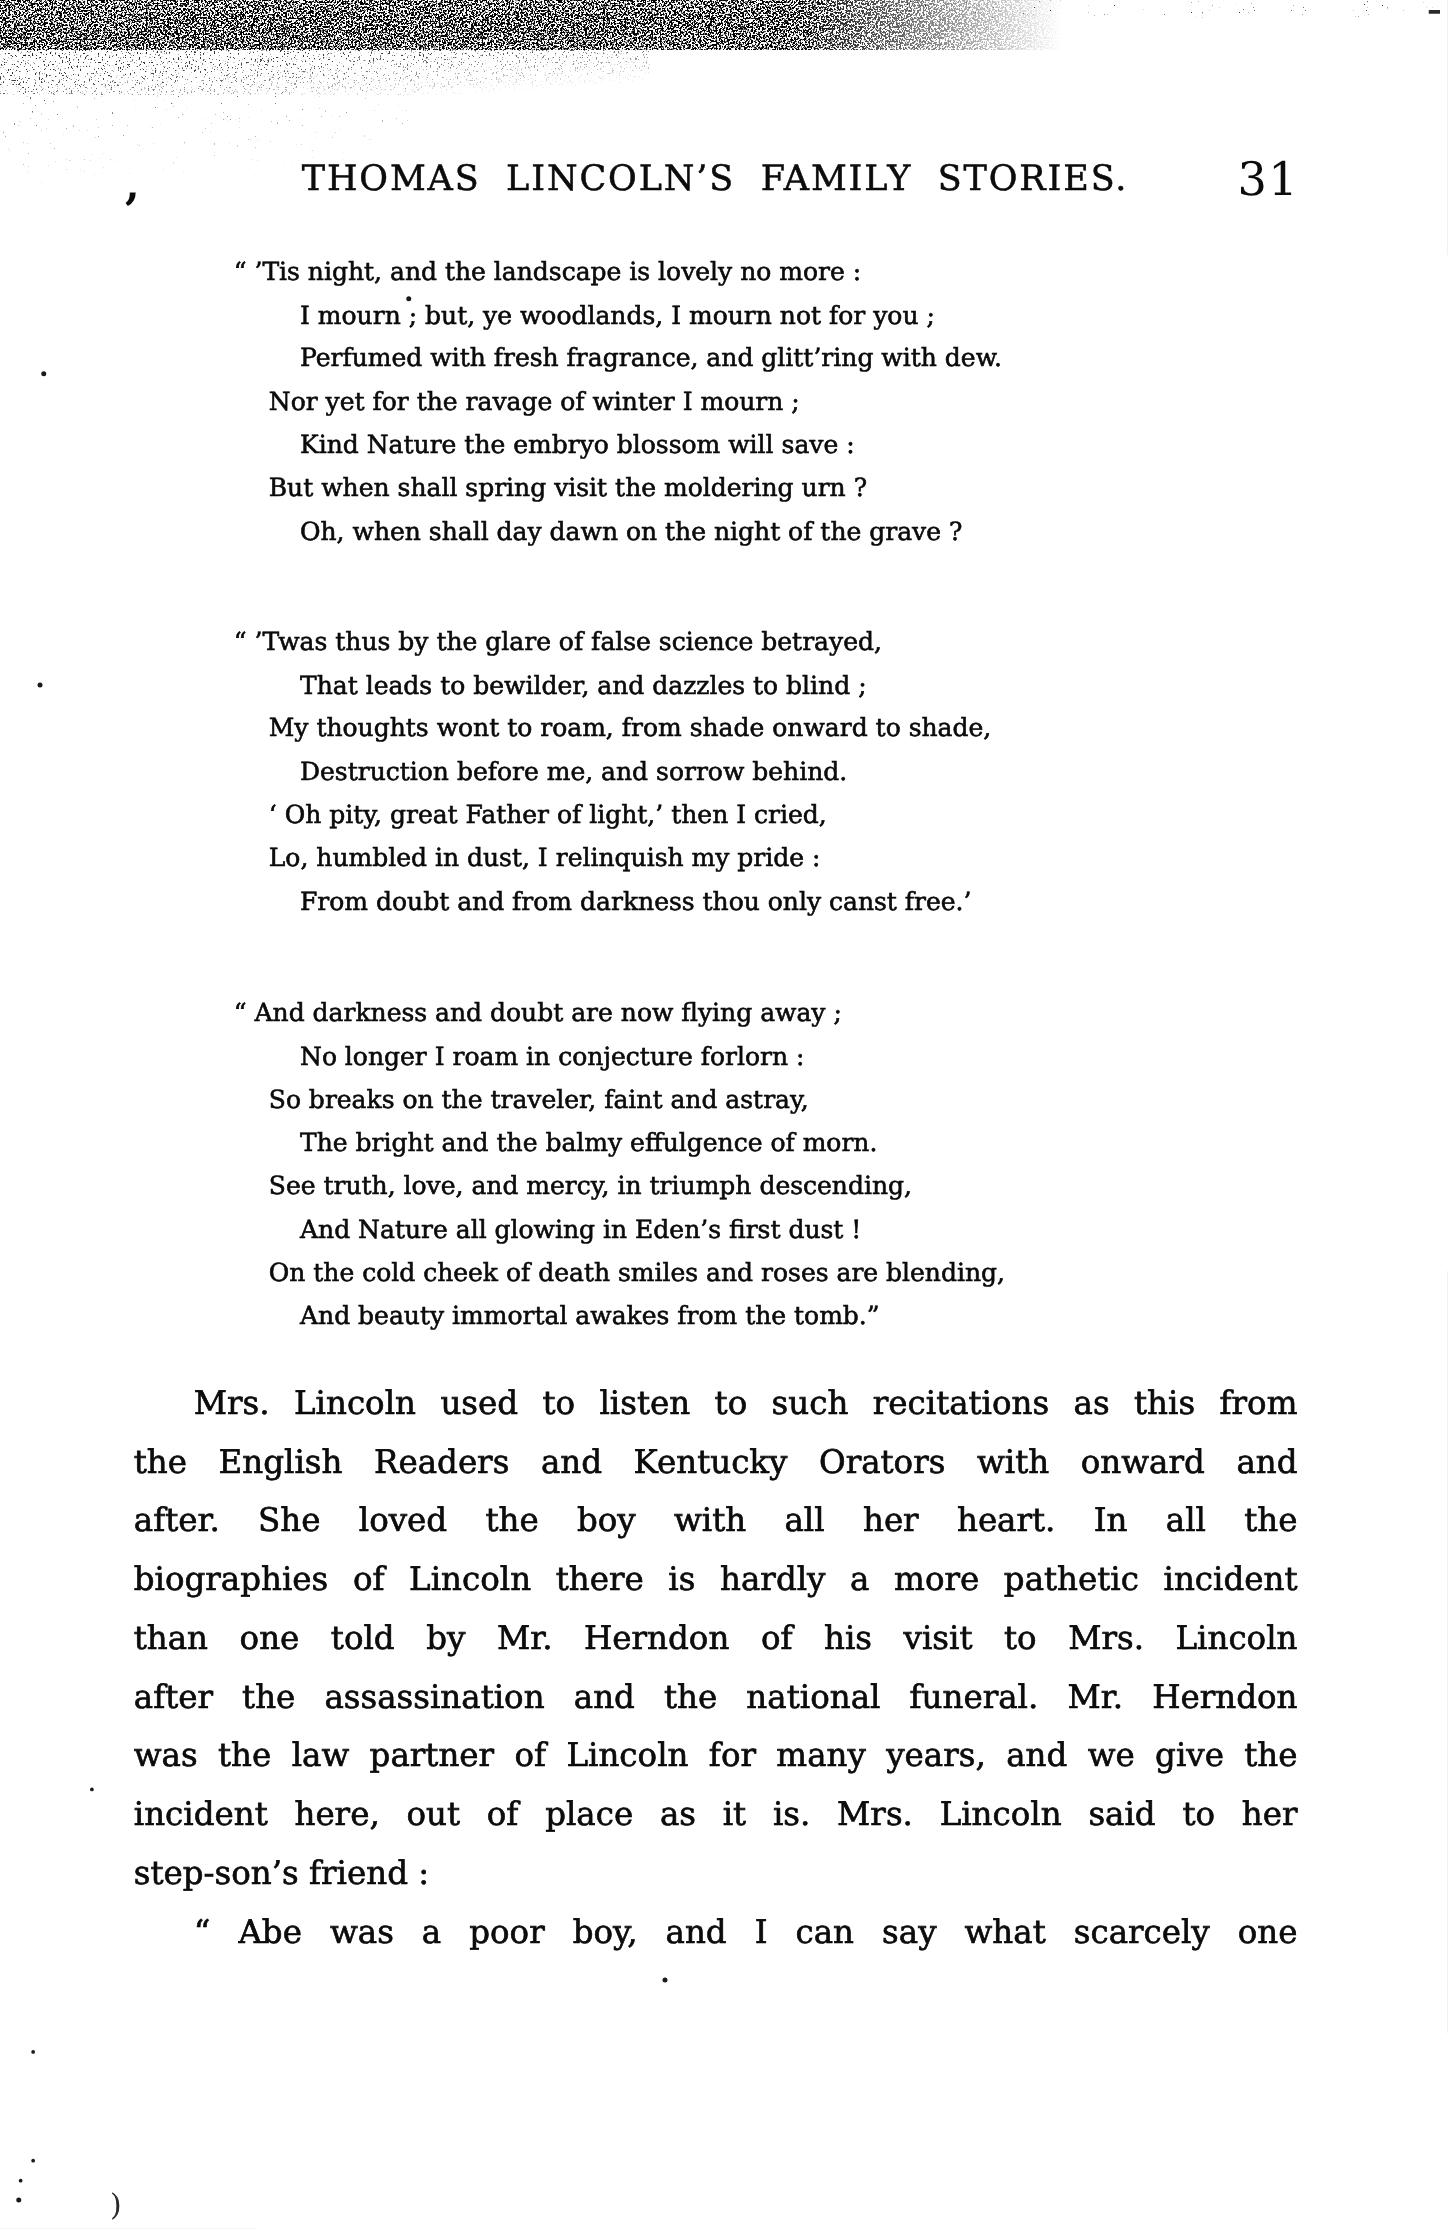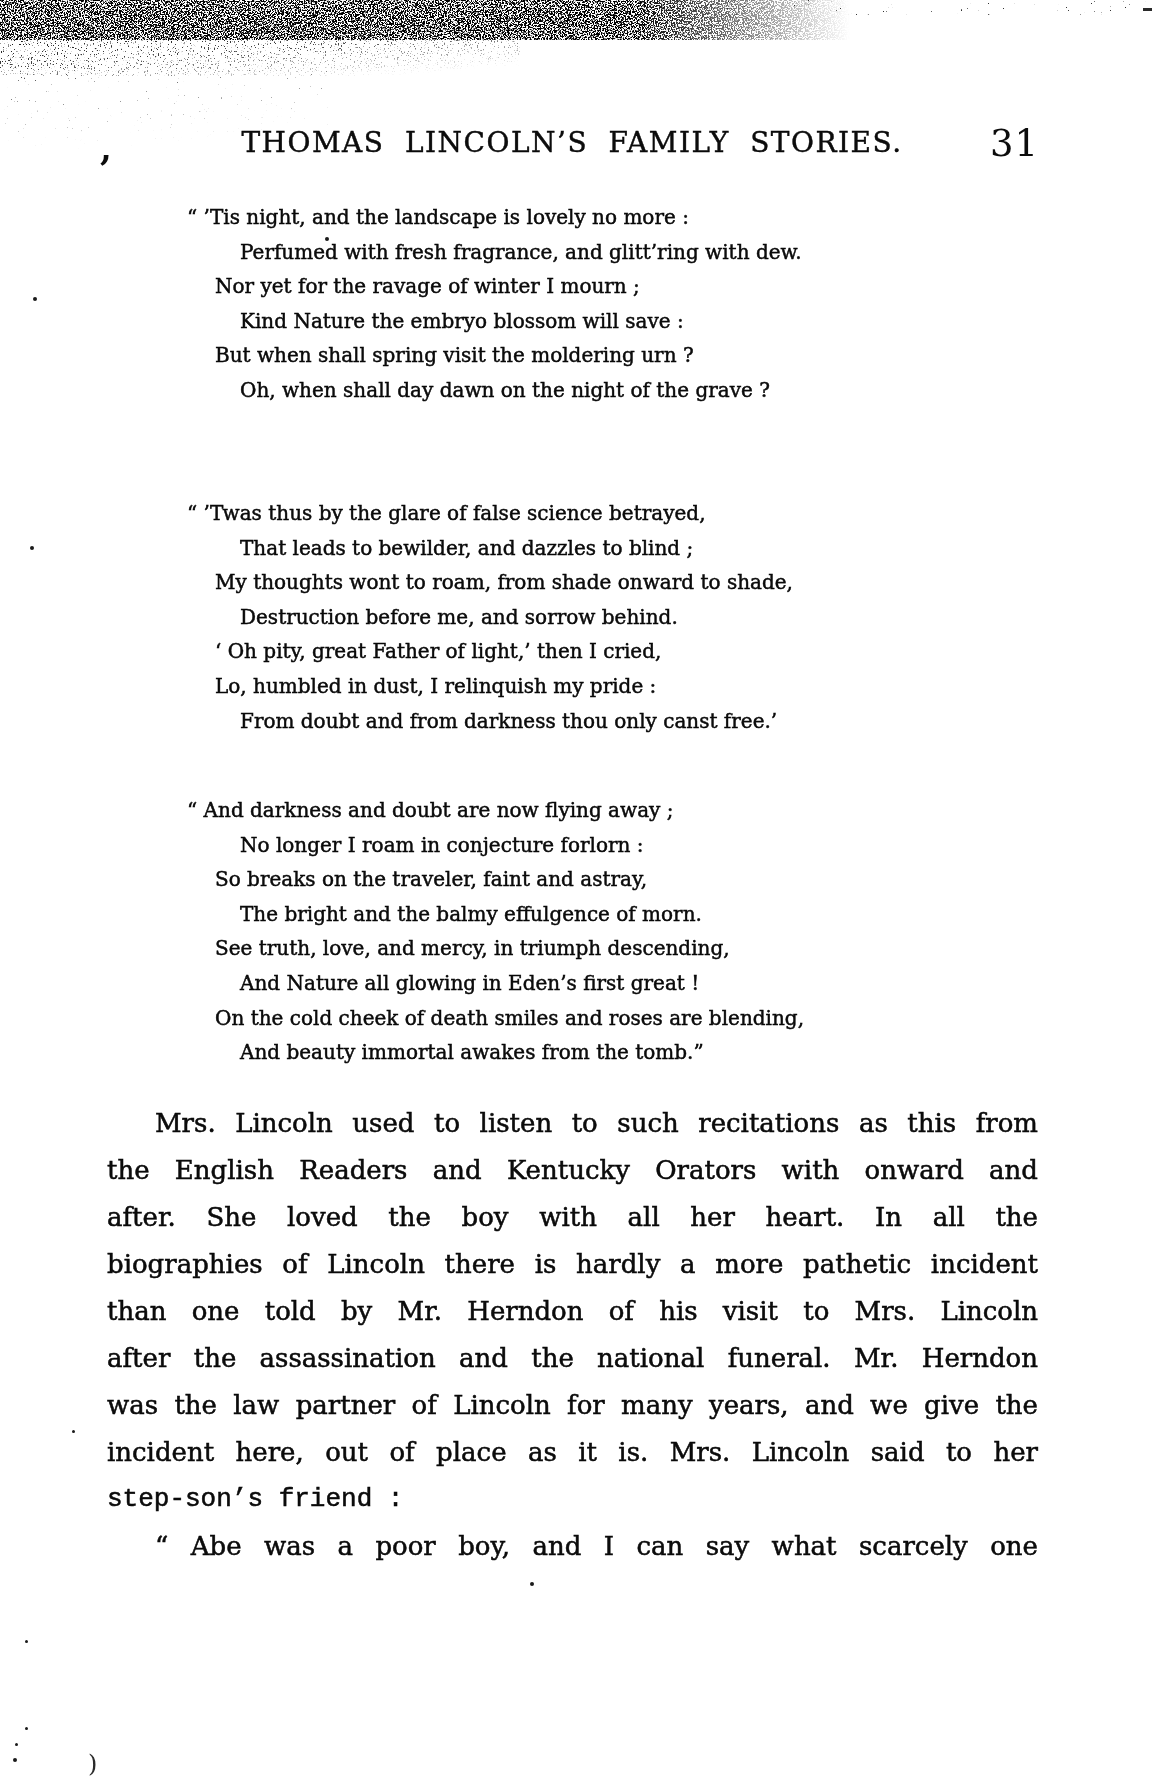--- a/index.html
+++ b/index.html
@@ -40,21 +40,21 @@
   .pline.a{margin-left:28px;}
   .pline.b{margin-left:53px;}
   .s1{top:200px;} .s2{top:496px;} .s3{top:793px;}
   
   .prose{
     position:absolute;top:1100px;left:107px;width:931px;
     font-size:26px;line-height:47px;
     -webkit-text-stroke:0.5px #000;
   }
   .jline{text-align:justify;text-align-last:justify;}
-  .lline{text-align:left;font-family:Liberation Mono, monospace;}
+  .lline{text-align:left;}
   .ind{text-indent:48px;}
 </style>
 </head>
 <body>
 
 <div class="page">
 
   <svg class="noise-svg" width="1158" height="180" viewBox="0 0 1158 180">
     <defs>
       <filter id="nD" x="-5%" y="-20%" width="110%" height="140%">
@@ -117,20 +117,21 @@
   <div class="speck" style="left:13px;top:1758px;width:4px;height:4px"></div>
   <div class="dash-speck" style="left:1143px;top:8px;width:9px;height:3px"></div>
   <div class="stray-glyph" style="left:88px;top:1752px">)</div>
   <div class="header-comma">,</div>
 
   <div class="running-title">THOMAS LINCOLN’S FAMILY STORIES.</div>
   <div class="folio">31</div>
 
   <div class="stanza s1">
     <div class="pline">“ ’Tis night, and the landscape is lovely no more :</div>
+    <div class="pline b">I mourn ; but, ye woodlands, I mourn not for you ;</div>
     <div class="pline b">Perfumed with fresh fragrance, and glitt’ring with dew.</div>
     <div class="pline a">Nor yet for the ravage of winter I mourn ;</div>
     <div class="pline b">Kind Nature the embryo blossom will save :</div>
     <div class="pline a">But when shall spring visit the moldering urn ?</div>
     <div class="pline b">Oh, when shall day dawn on the night of the grave ?</div>
   </div>
 
   <div class="stanza s2">
     <div class="pline">“ ’Twas thus by the glare of false science betrayed,</div>
     <div class="pline b">That leads to bewilder, and dazzles to blind ;</div>
@@ -140,21 +141,21 @@
     <div class="pline a">Lo, humbled in dust, I relinquish my pride :</div>
     <div class="pline b">From doubt and from darkness thou only canst free.’</div>
   </div>
 
   <div class="stanza s3">
     <div class="pline">“ And darkness and doubt are now flying away ;</div>
     <div class="pline b">No longer I roam in conjecture forlorn :</div>
     <div class="pline a">So breaks on the traveler, faint and astray,</div>
     <div class="pline b">The bright and the balmy effulgence of morn.</div>
     <div class="pline a">See truth, love, and mercy, in triumph descending,</div>
-    <div class="pline b">And Nature all glowing in Eden’s first great !</div>
+    <div class="pline b">And Nature all glowing in Eden’s first dust !</div>
     <div class="pline a">On the cold cheek of death smiles and roses are blending,</div>
     <div class="pline b">And beauty immortal awakes from the tomb.”</div>
   </div>
 
   <div class="prose">
     <div>
       <div class="jline ind">Mrs. Lincoln used to listen to such recitations as this from</div>
       <div class="jline">the English Readers and Kentucky Orators with onward and</div>
       <div class="jline">after.  She loved the boy with all her heart.  In all the</div>
       <div class="jline">biographies of Lincoln there is hardly a more pathetic incident</div>

